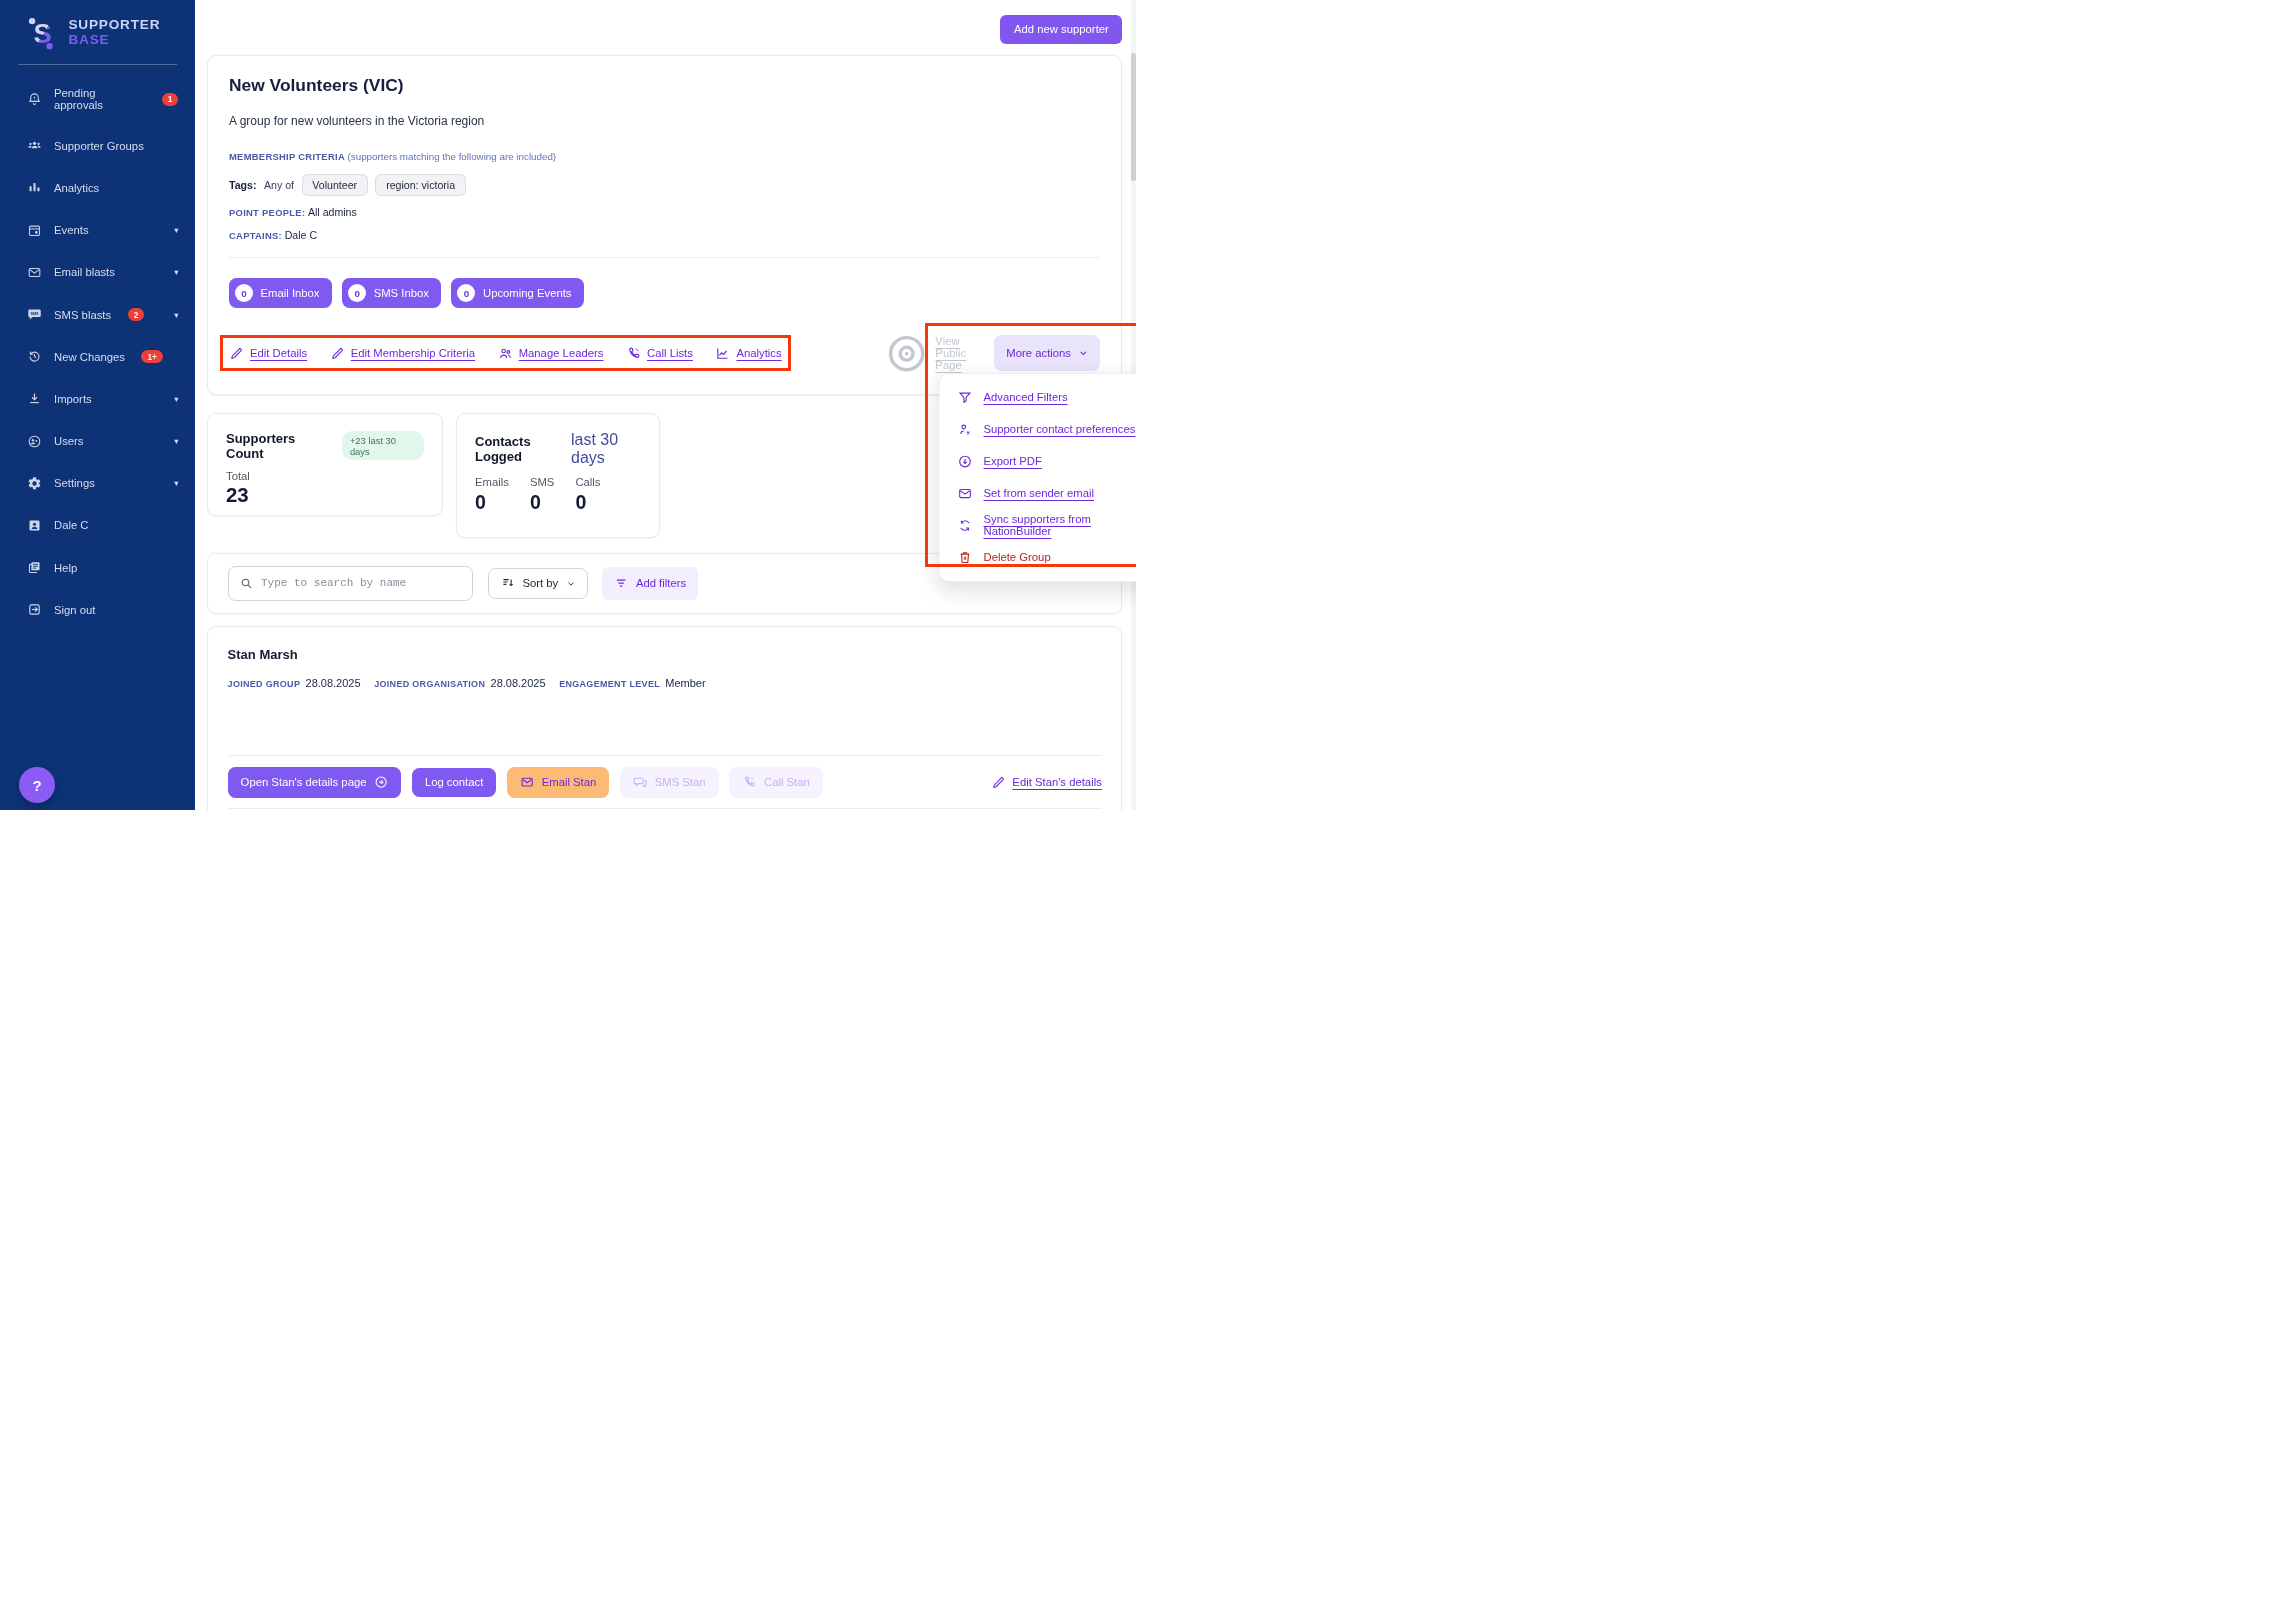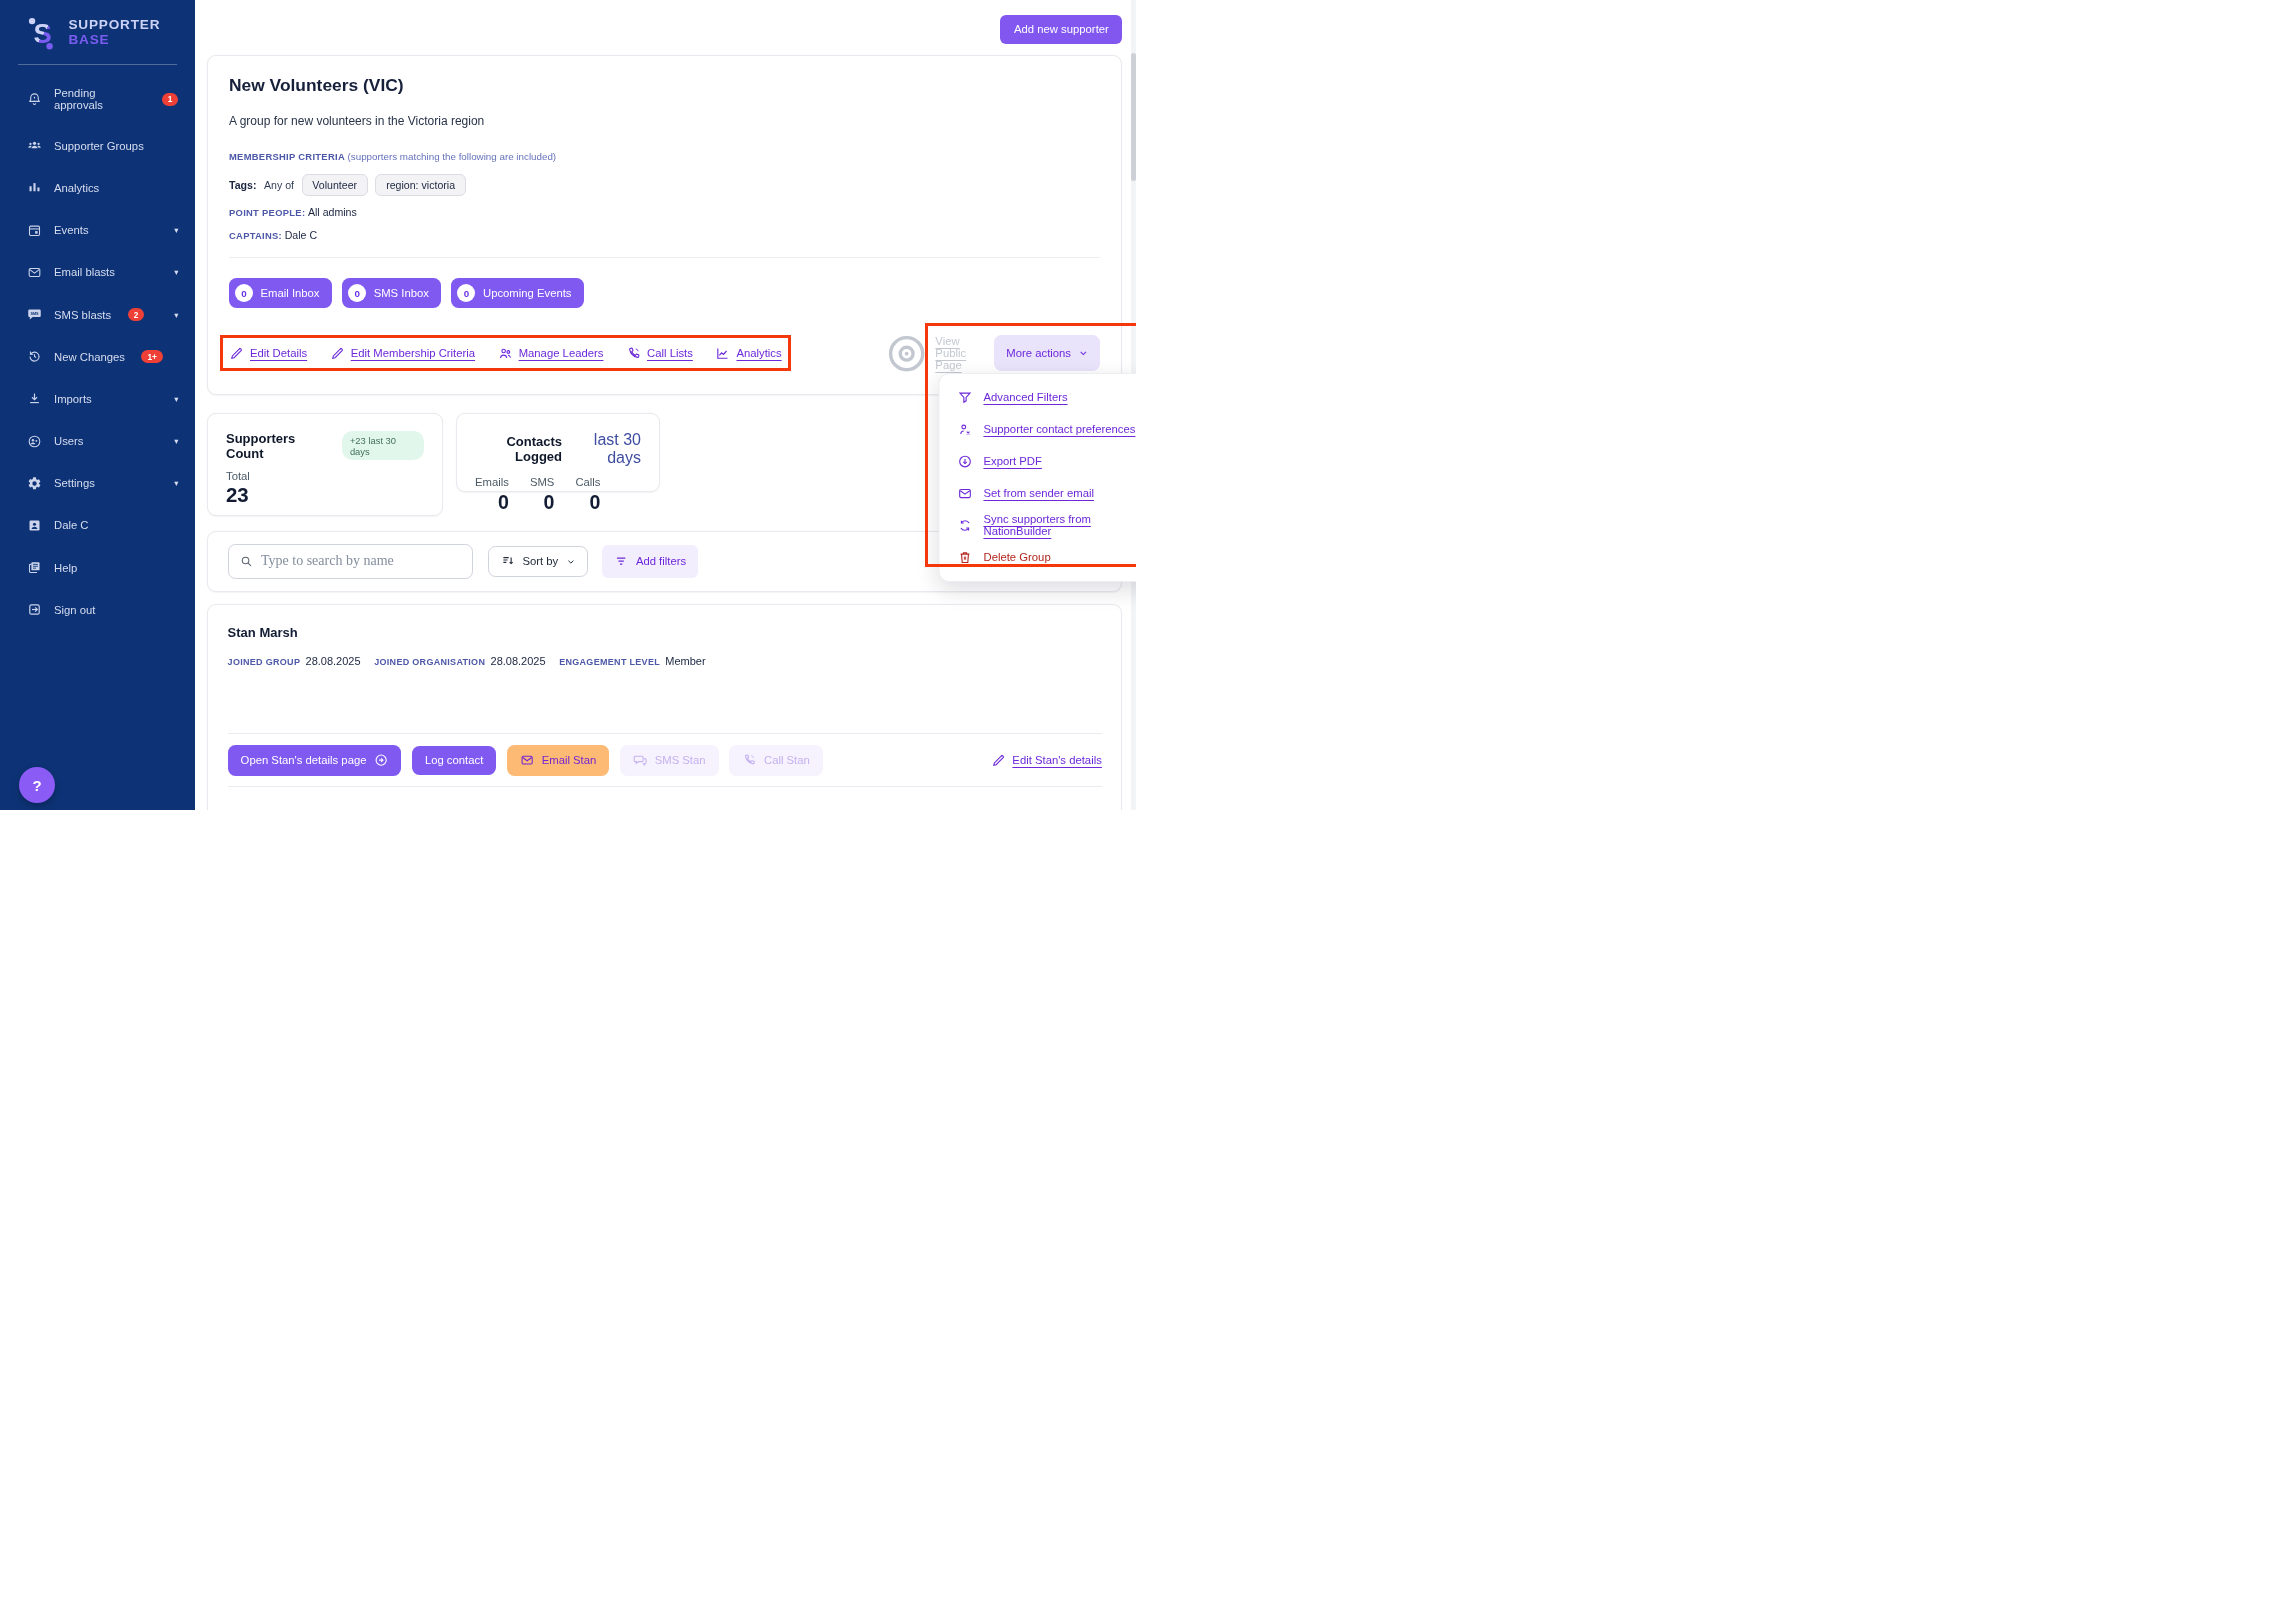--- a/index.html
+++ b/index.html
@@ -77,38 +77,38 @@
   .menu-item { display:flex; align-items:center; gap:10.6px; height:32px; padding:0 18px;
     font-size:11.3px; color:#6d28d9; cursor:pointer; }
   .menu-item .txt { text-decoration:underline; text-underline-offset:3px; }
   .menu-item .ic { width:15px; height:15px; flex:0 0 15px; }
   .menu-item.danger { color:#b3261e; }
 
   
   .stats-row { margin-top:18px; display:flex; gap:13px; }
   .stat-card { padding:16.6px 18px; }
   .stat-card.c1 { width:236px; height:103px; }
-  .stat-card.c2 { width:204px; height:79px;text-align:right; }
+  .stat-card.c2 { width:204px; height:125px; }
   .stat-head { display:flex; align-items:center; gap:9px; }
   .stat-title { color:#0f172a; font-weight:700; font-size:13px; }
   .stat-sub { color:#3f4da0; font-size:16px; }
   .green-badge { background:#e2f7eb; color:#44725c; font-size:9.4px; border-radius:10.6px;
     padding:3.8px 7.5px; }
   .stat-label { margin-top:9.8px; color:#4c5a67; font-size:11.3px; }
   .stat-value { margin-top:1.5px; color:#121c33; font-size:20.4px; font-weight:800; }
   .cols { display:flex; gap:21px; margin-top:9.8px; }
   .col .stat-label { margin-top:0; }
   .col .stat-value { margin-top:3px; font-size:19.6px; }
 
   
   .search-card { margin-top:15px; padding:12px 19.6px; display:flex; align-items:center; }
   .search-box { width:245px; height:35px; border:1.1px solid #cfd3db; border-radius:7.5px;
     display:flex; align-items:center; gap:7.5px; padding:0 10.6px; color:#5b6472; }
-  .search-box input { border:none; outline:none; flex:1; font-size:14px; color:#2a3342;
-    font-family:Liberation Serif, serif; background:transparent; }
+  .search-box input { border:none; outline:none; flex:1; font-size:11px; color:#2a3342;
+    font-family:Liberation Mono, monospace; background:transparent; }
   .search-box input::placeholder { color:#848e9d; }
   .btn-sort { margin-left:15px; background:#fff; border:1.1px solid #cfd3db; border-radius:7.5px;
     padding:7.5px 12px; font-size:11.3px; color:#232c3b; display:flex; align-items:center; gap:7.5px;
     cursor:pointer; font-family:inherit; }
   .btn-filters { margin-left:13.6px; background:#f3eefe; color:#6d28d9; border:none;
     border-radius:6px; padding:9px 12px; font-size:11.3px; display:flex; align-items:center;
     gap:7.5px; cursor:pointer; font-family:inherit; }
   .list-card { margin-top:12px; padding:0 19.6px; border-bottom:none;
     border-bottom-left-radius:0; border-bottom-right-radius:0; height:241px; overflow:hidden; }
   .supp-name { padding-top:19.6px; font-size:13px; font-weight:700; color:#121c33; }

